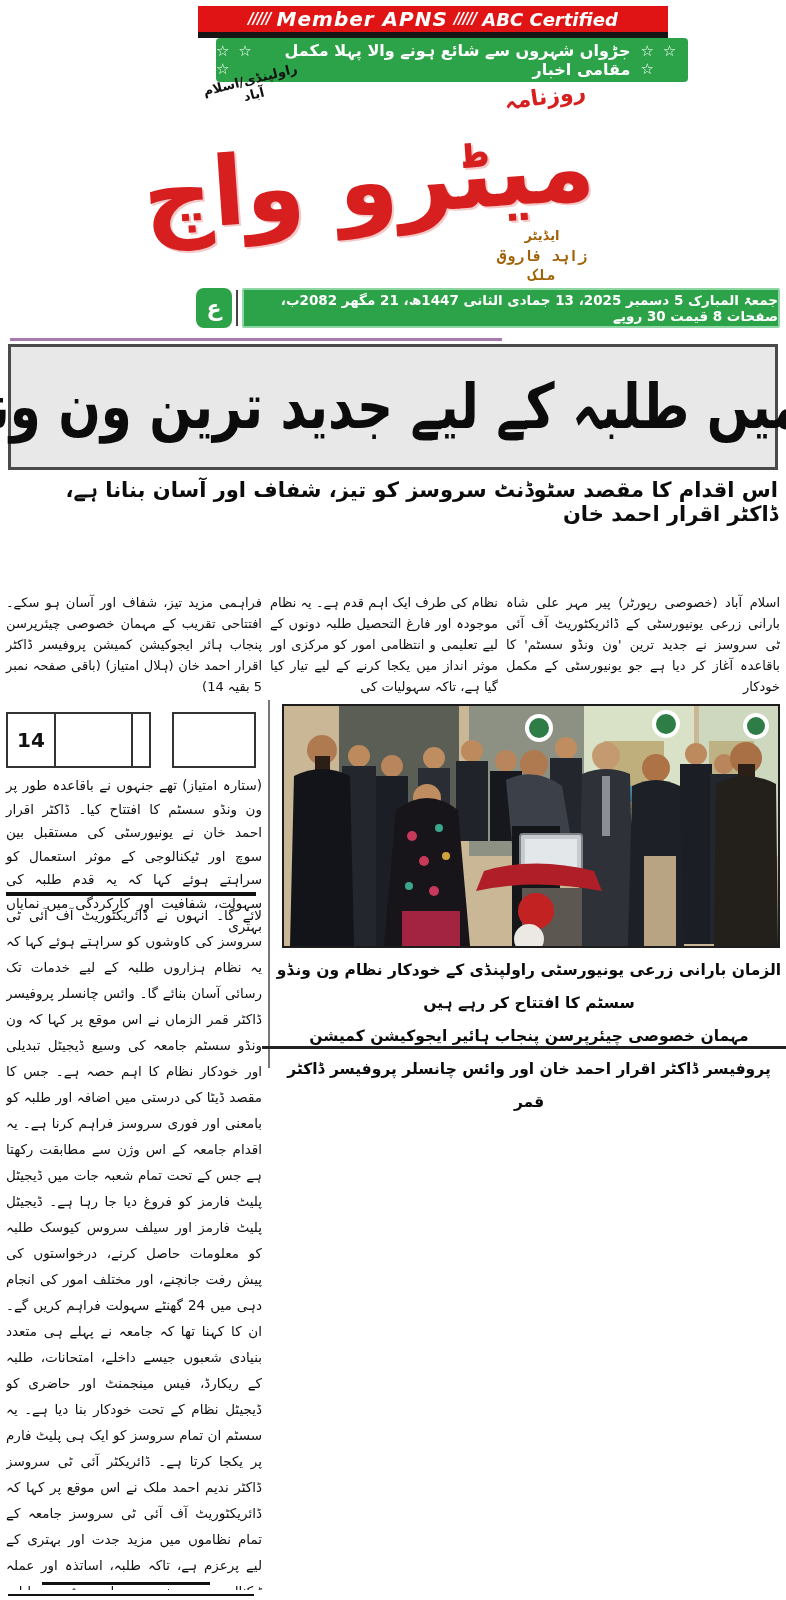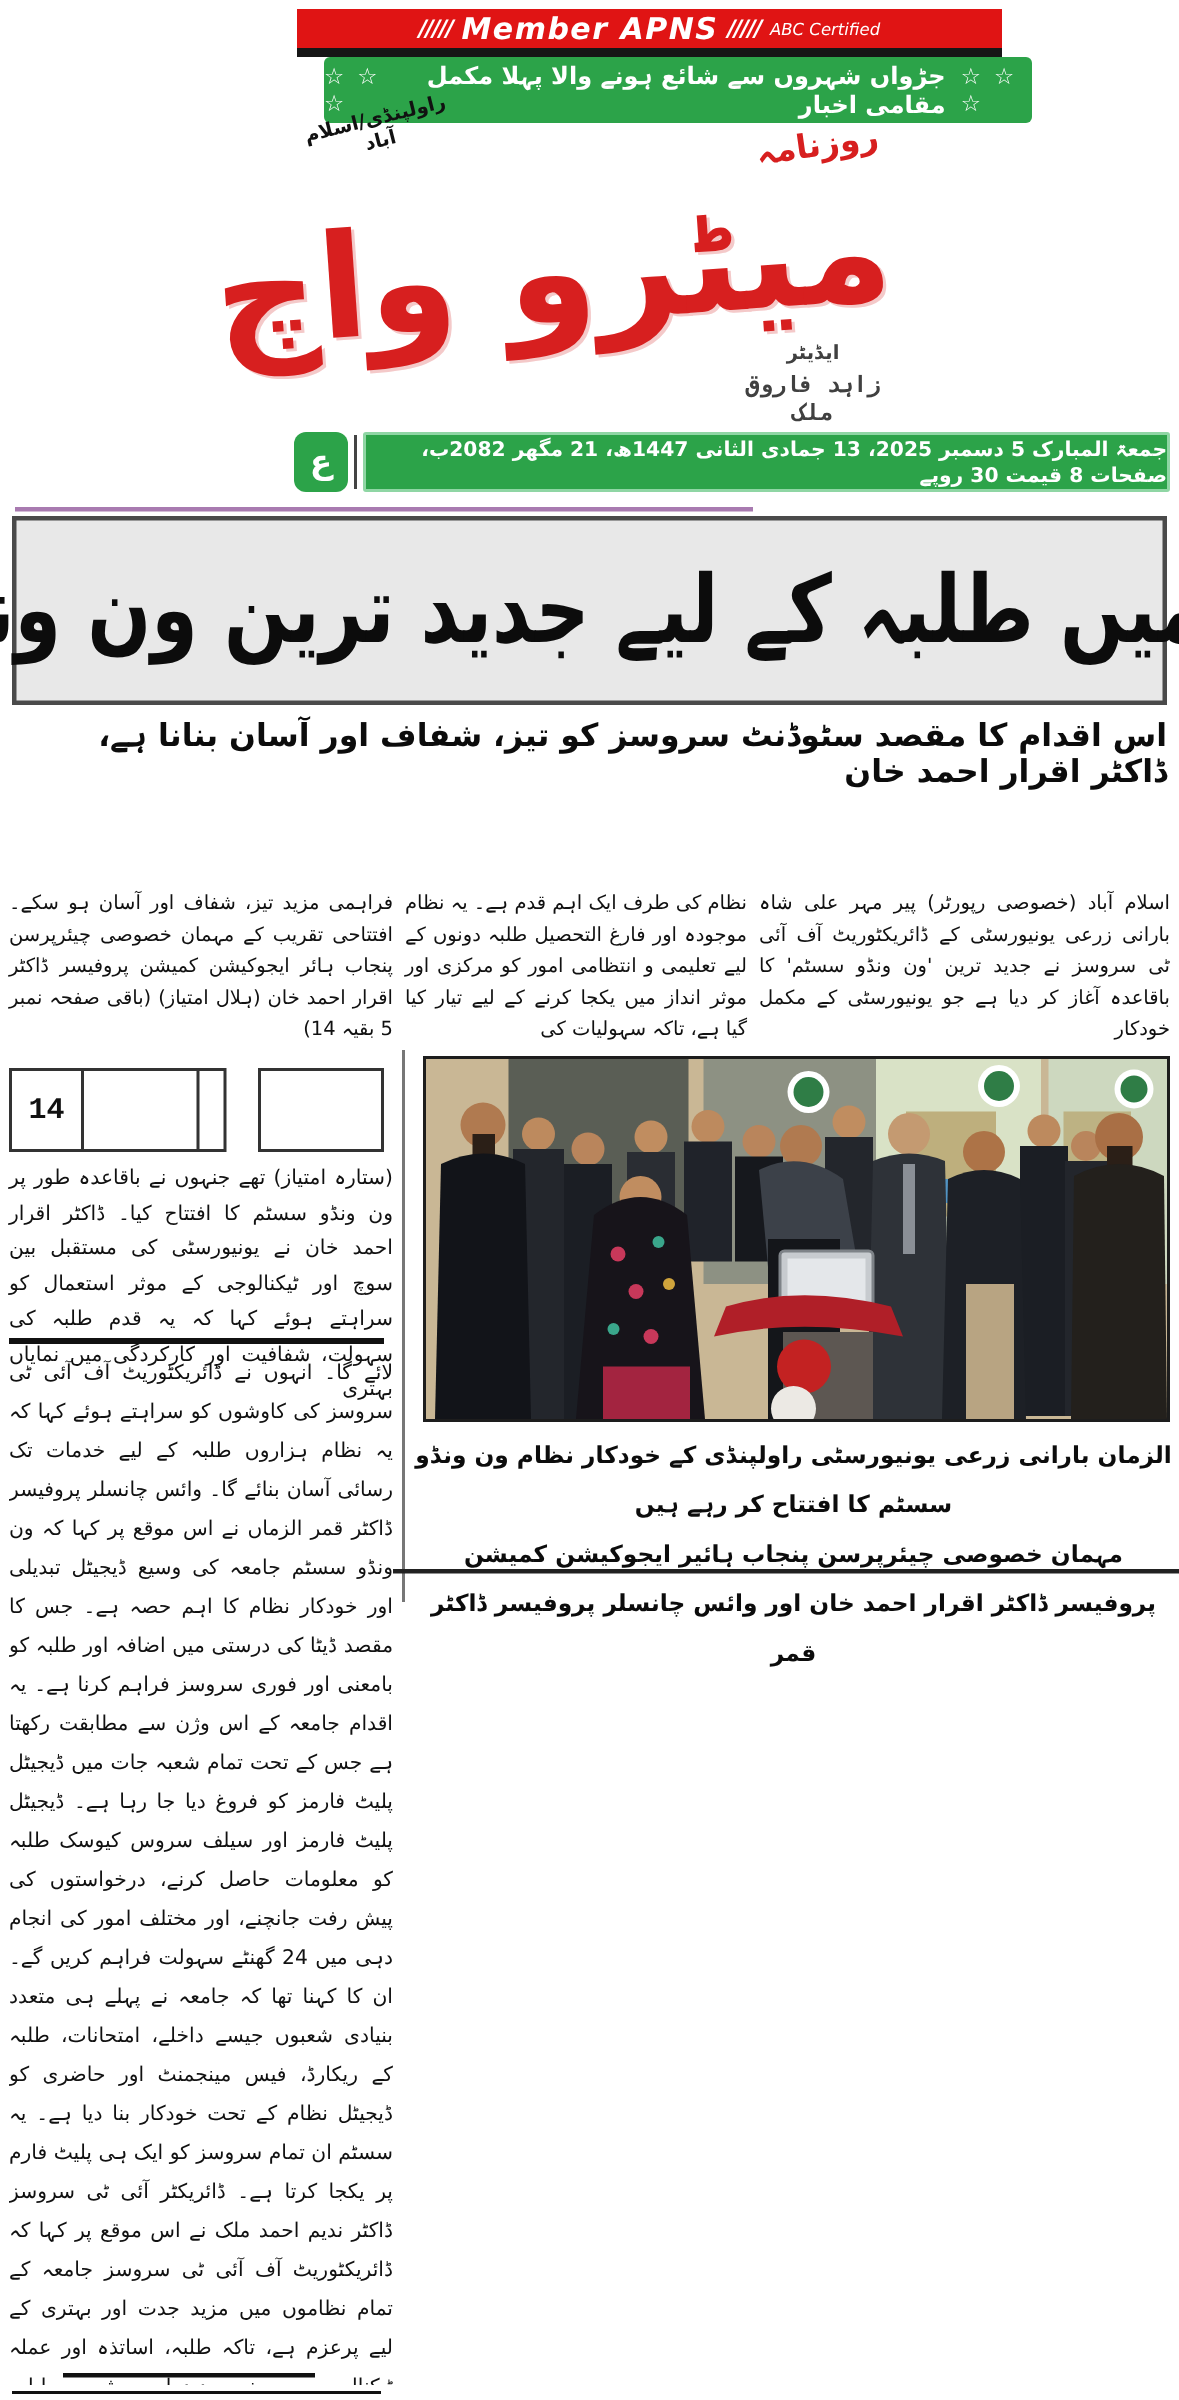--- a/index.html
+++ b/index.html
@@ -6,36 +6,36 @@
   body { background:#d8d8d8; font-family:"DejaVu Sans", sans-serif; }
   .page { position:relative; width:786px; height:1600px; background:#ffffff; margin:0 auto; overflow:hidden; }
   .abs { position:absolute; }
   .urdu { direction:rtl; }
 
   
   .red-banner { left:198px; top:6px; width:470px; height:26px; background:#e01414;
     display:flex; align-items:center; justify-content:center; gap:6px; color:#fff; }
   .red-banner .slash { font-weight:bold; font-style:italic; font-size:15px; letter-spacing:-1px; }
   .member { font-size:20px; font-weight:bold; font-style:italic; letter-spacing:1px; }
-  .abc { font-size:11px; font-weight:normal; font-style:italic; }
+  .abc { font-size:18px; font-weight:bold; font-style:italic; }
   .black-strip { left:198px; top:32px; width:470px; height:6px; background:#161616; }
   .green-banner { left:216px; top:38px; width:472px; height:44px; background:#2ca349; border-radius:4px;
     display:flex; align-items:center; justify-content:center; gap:10px; color:#fff; }
   .green-banner .stars { font-size:15px; letter-spacing:2px; }
   .green-banner .tagline { font-size:16px; font-weight:bold; }
 
   
   .cities { left:192px; top:72px; width:120px; font-size:13px; font-weight:bold; color:#111;
     transform:rotate(-14deg); text-align:center; }
   .daily { left:500px; top:84px; width:90px; font-size:22px; font-weight:bold; color:#d71f1f;
     transform:rotate(-8deg); text-align:center; }
   .paper-title { left:195px; top:80px; width:400px; height:210px; color:#d71f1f; font-weight:bold;
     font-size:96px; line-height:200px; text-align:center; transform:rotate(-4deg);
     text-shadow:2px 2px 0 #f4c9c9; white-space:nowrap; }
-  .editor-block { left:492px; top:228px; width:100px; text-align:center; color:#404040; }
+  .editor-block { left:492px; top:228px; width:100px; text-align:center; color:#a16207; }
   .editor-label { font-size:13px; font-weight:bold; }
   .editor-name { font-size:15px; font-weight:bold; margin-top:4px;font-family:Liberation Mono, monospace; }
 
   
   .logo-box { left:196px; top:288px; width:36px; height:40px; background:#2ca349; border-radius:8px;
     color:#fff; font-size:22px; font-weight:bold; display:flex; align-items:center; justify-content:center; }
   .logo-divider { left:236px; top:290px; width:2px; height:36px; background:#444; }
   .date-bar { left:242px; top:288px; width:538px; height:40px; background:#2ca349; border-radius:2px;
     border:2px solid #8fd6a4; color:#fff; font-size:13.5px; font-weight:bold;
     display:flex; align-items:center; justify-content:center; }
@@ -52,21 +52,21 @@
   .subhead2 { left:8px; top:532px; width:770px; height:52px; background:#0d0d0d; color:#fff;
     display:flex; align-items:center; justify-content:center; font-size:20px; font-weight:bold; }
 
   
   .bodycol { font-size:13px; line-height:21px; color:#111; text-align:justify; }
   .col-right { left:506px; top:592px; width:274px; height:106px; }
   .col-mid   { left:270px; top:592px; width:228px; height:106px; }
   .col-left  { left:6px;   top:592px; width:256px; height:112px; }
 
   
-  .jump-box { left:6px; top:712px; width:250px; height:56px; display:flex; gap:21px;font-family:Liberation Mono, monospace; }
+  .jump-box { left:6px; top:712px; width:250px; height:56px; display:flex; gap:21px; }
   .jump-main { flex:1; border:2px solid #333; display:flex; }
   .jump-cell-narrow { width:18px; border-left:2px solid #333; }
   .jump-cell-wide { flex:1; }
   .jump-cell-num { width:48px; border-right:2px solid #333; display:flex; align-items:center;
     justify-content:center; font-size:20px; font-weight:bold; color:#111; }
   .jump-right { width:84px; border:2px solid #333; }
 
   .cont-p1 { left:6px; top:774px; width:256px; height:116px; font-size:13.5px; line-height:23.5px;
     color:#111; text-align:justify; }
   .col-rule { left:6px; top:892px; width:250px; height:4px; background:#111; }

